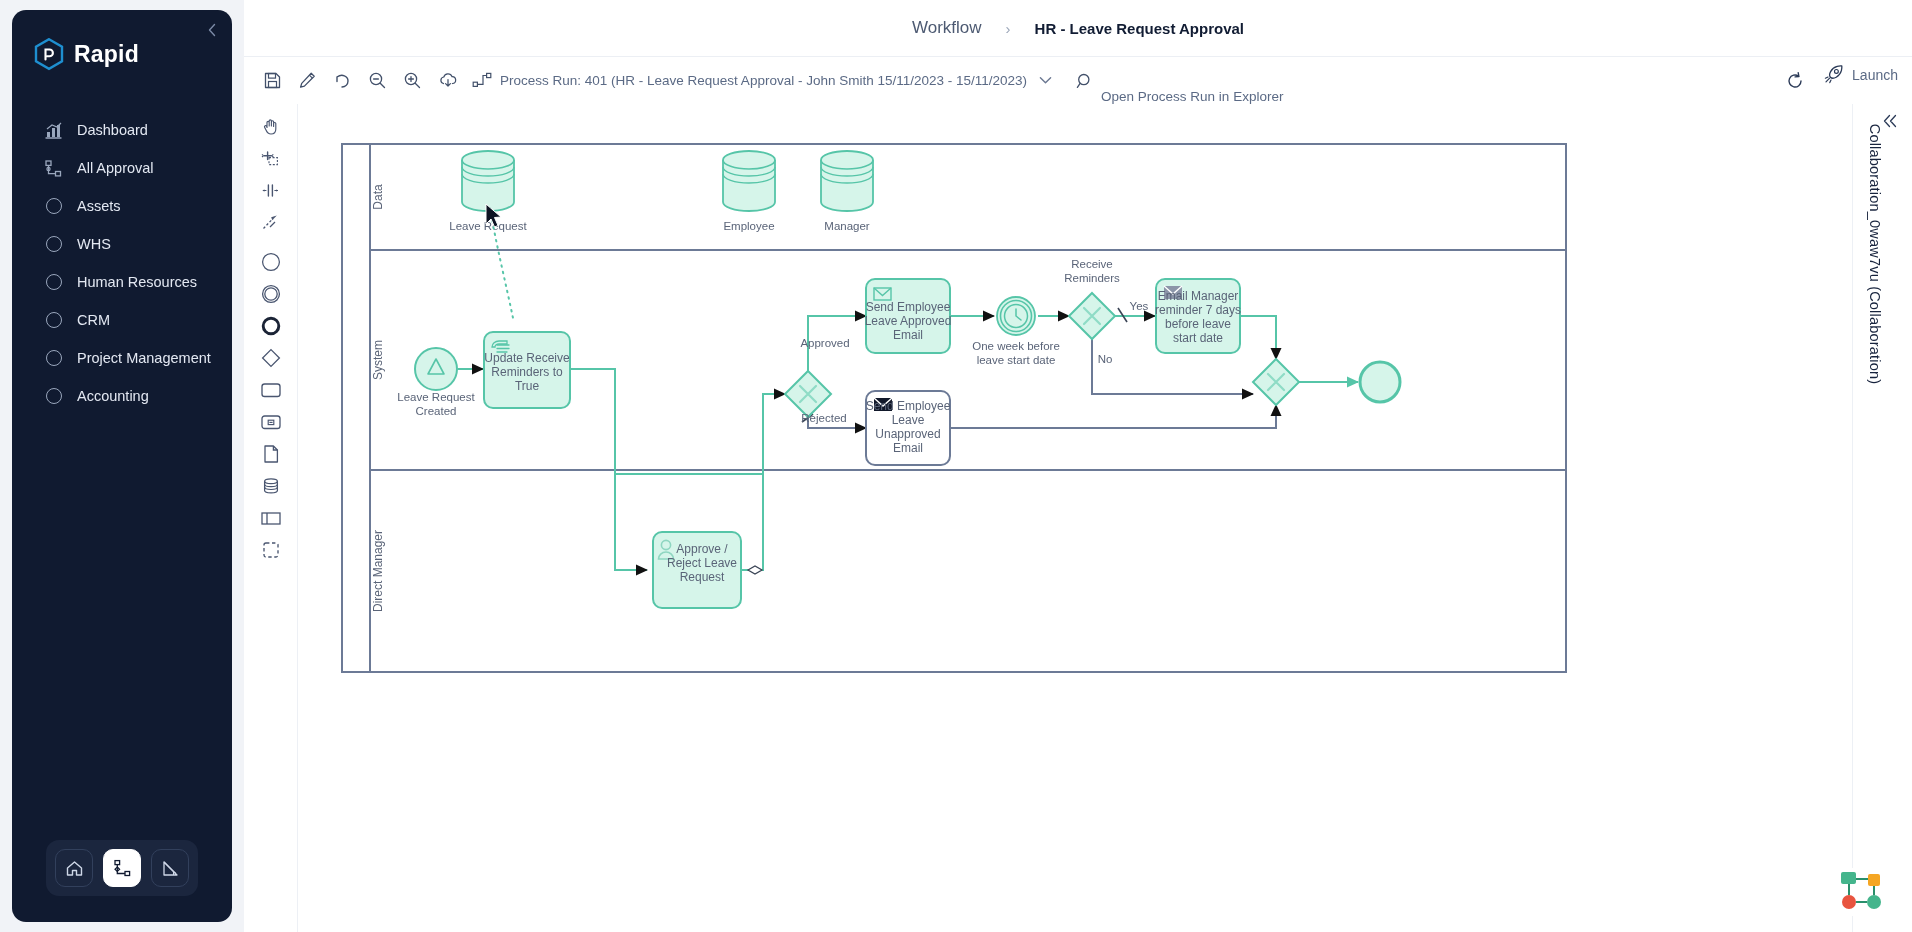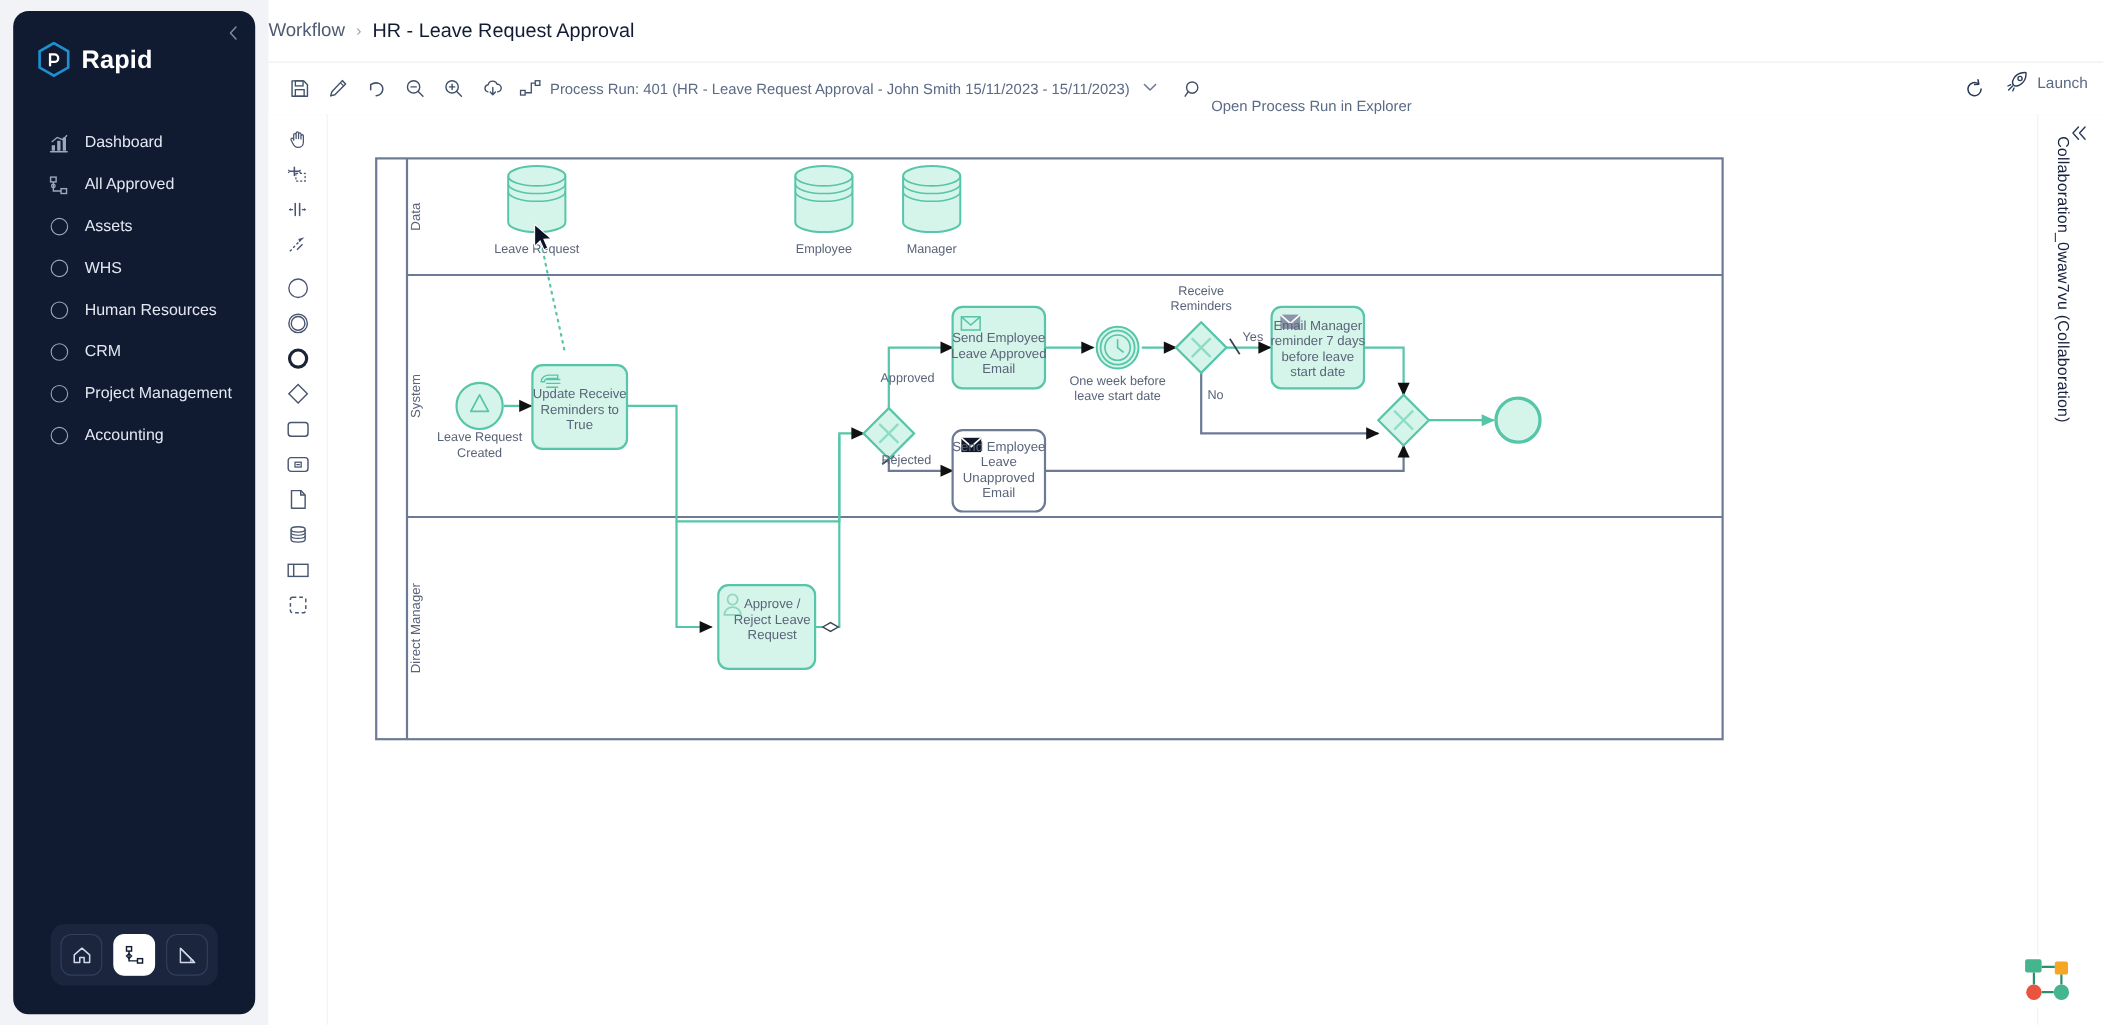--- a/index.html
+++ b/index.html
@@ -63,25 +63,25 @@
   .dock-btn.active { background: #ffffff; border-color: #ffffff; color: #101a30; }
 
   
   .main {
     position: absolute; left: 244px; top: 0;
     width: 1668px; height: 932px;
   }
   .breadcrumb-bar {
     position: absolute; left: 0; top: 0; right: 0; height: 56px;
     background: #ffffff;
-    display: flex; align-items: center; padding-left: 0; gap: 10px;
+    display: flex; align-items: center; padding-left: 0; gap: 24px; justify-content: center;
   }
   .crumb { color: #4d5a72; font-size: 17px; }
   .crumb-sep { color: #9aa5b8; font-size: 15px; }
-  .crumb-current { color: #111c33; font-size: 18px; font-weight: normal; }
+  .crumb-current { color: #111c33; font-size: 15px; font-weight: bold; }
 
   .toolbar {
     position: absolute; left: 0; top: 56px; right: 0; height: 48px;
     background: #ffffff; border-top: 1px solid #eceff4;
     display: flex; align-items: center; padding: 0 14px 0 12px;
     gap: 2px;
   }
   .tb-btn {
     width: 33px; height: 33px; border-radius: 6px;
     display: flex; align-items: center; justify-content: center;
@@ -181,21 +181,21 @@
 
       <div class="nav-item">
         <span class="nav-ico">
           <svg width="19" height="19" viewBox="0 0 19 19">
             <rect x="2" y="2" width="5" height="4.4" fill="none" stroke="#9aa7bd" stroke-width="1.3"></rect>
             <rect x="11.5" y="12.5" width="5" height="4.4" fill="none" stroke="#9aa7bd" stroke-width="1.3"></rect>
             <path d="M4.5 6.4 L4.5 14.7 L11.5 14.7" fill="none" stroke="#9aa7bd" stroke-width="1.3"></path>
             <circle cx="4.5" cy="10" r="1.6" fill="none" stroke="#9aa7bd" stroke-width="1.2"></circle>
           </svg>
         </span>
-        <span>All Approved</span>
+        <span>All Approval</span>
       </div>
 
       <div class="nav-item">
         <span class="nav-ico">
             <span class="nav-dot"></span>
           </span>
         <span>Assets</span>
       </div>
       <div class="nav-item">
         <span class="nav-ico">

